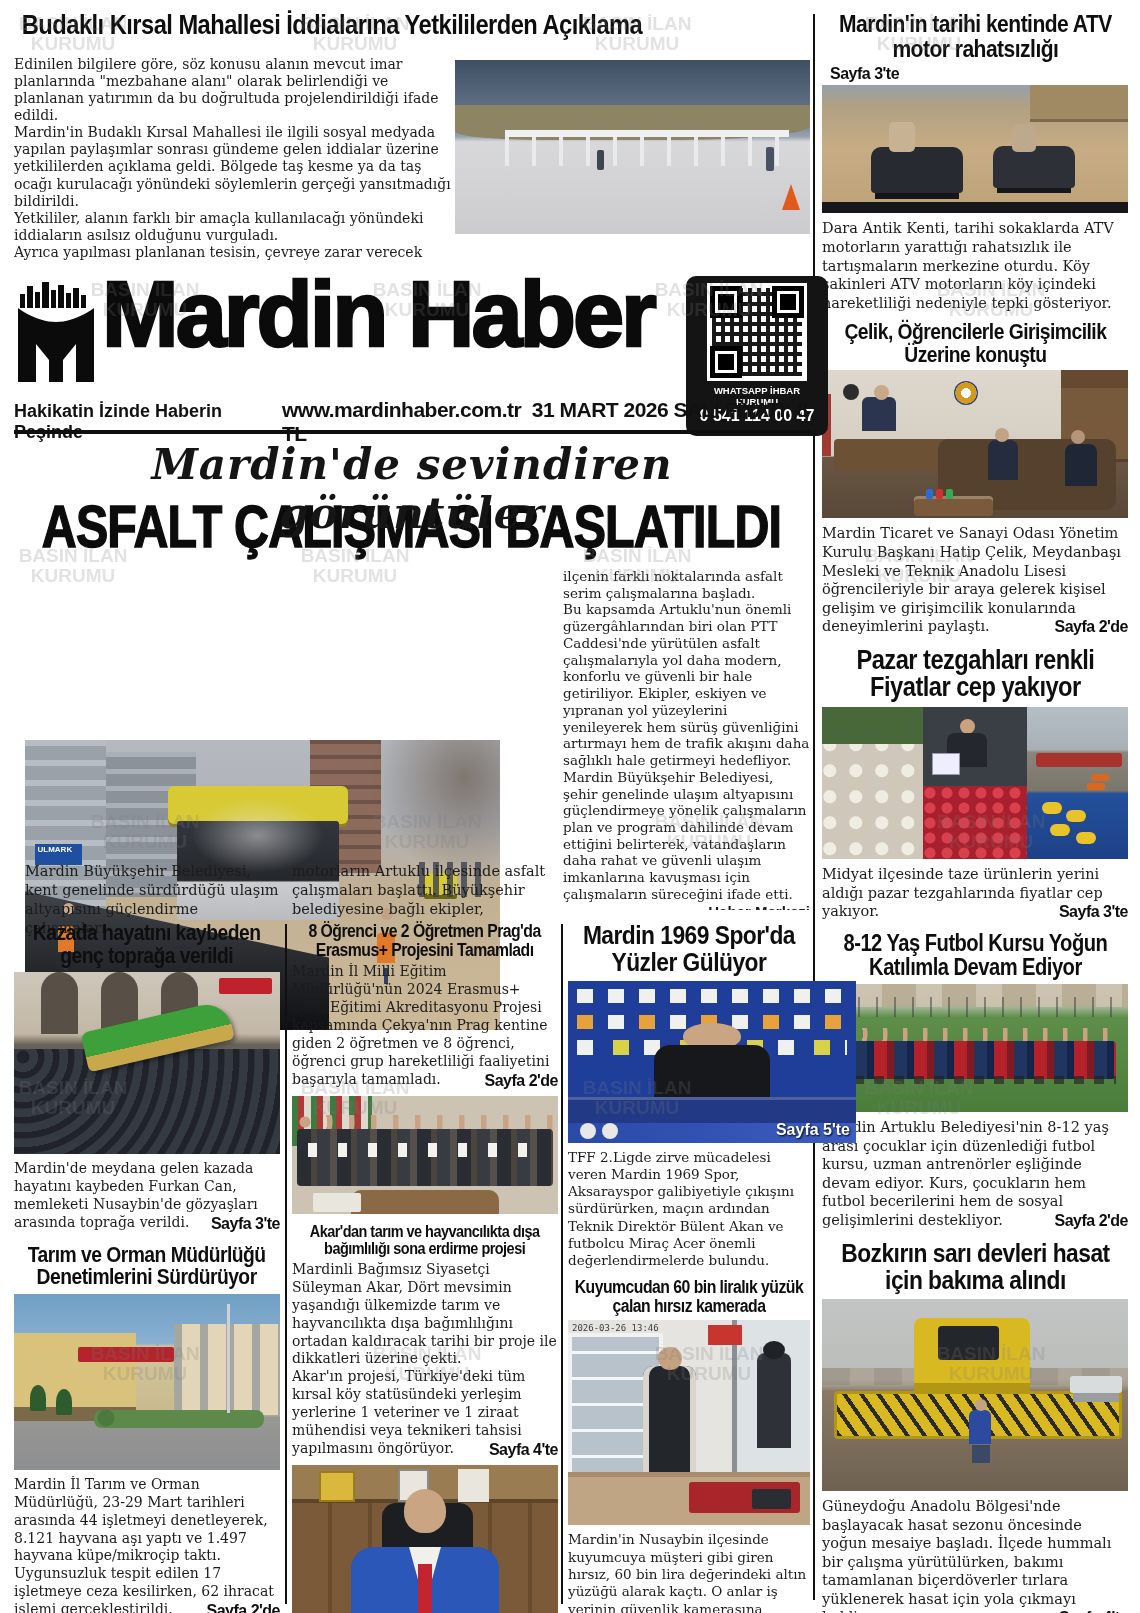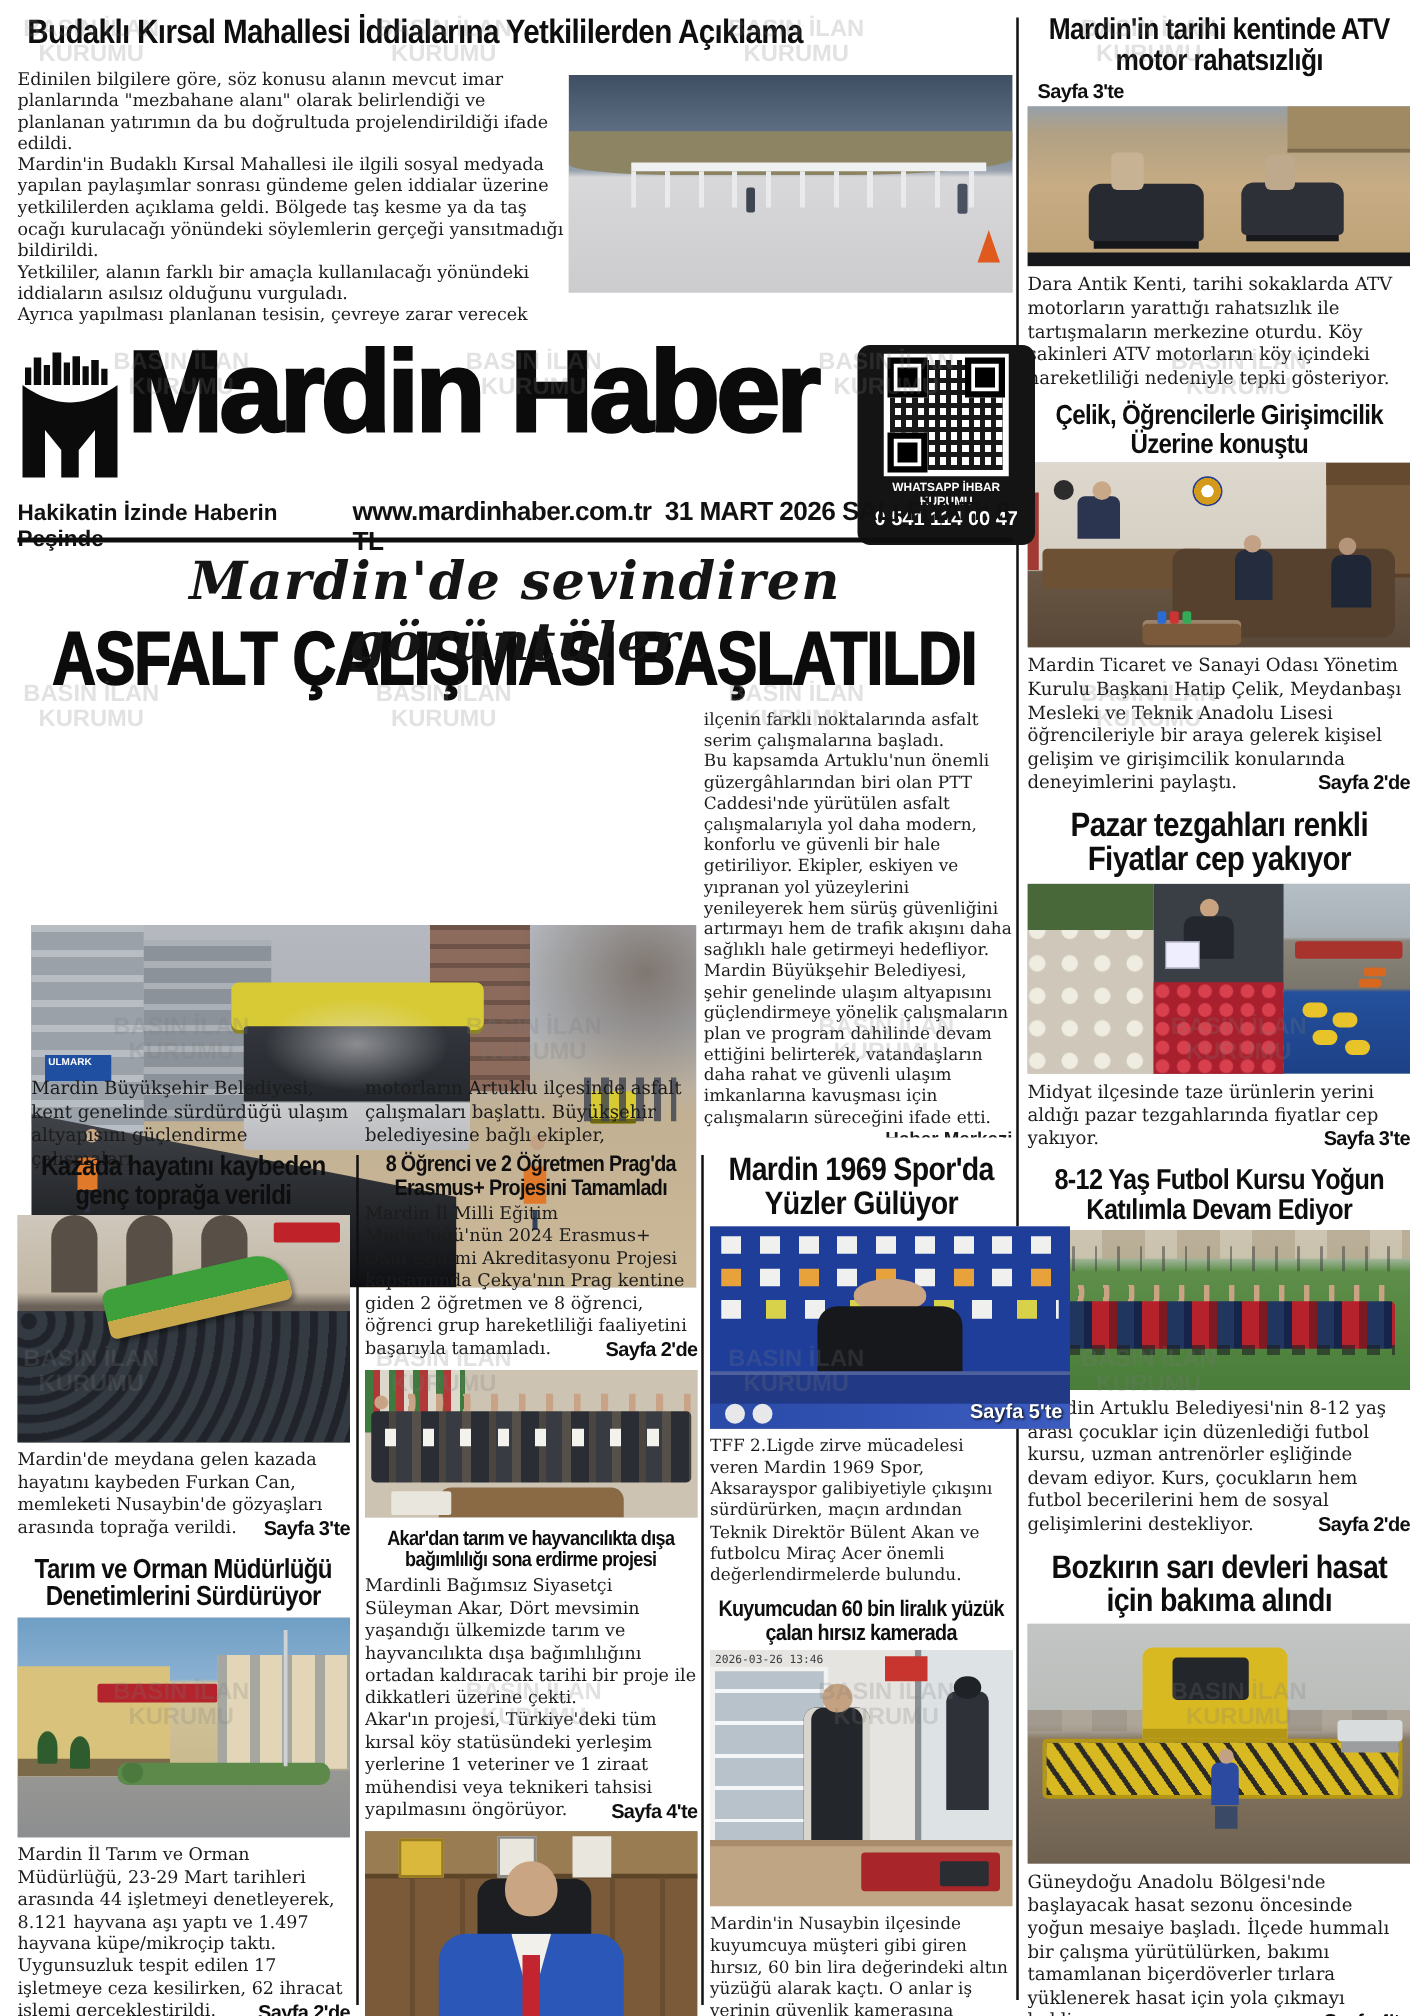--- a/index.html
+++ b/index.html
@@ -209,21 +209,21 @@
       <span>www.mardinhaber.com.tr</span>&nbsp;
       <span>31 MART 2026 SALI FİYATI: 8 TL</span>
     </span>
   </div>
   <div class="abs" style="left:14px;top:430px;width:796px;height:4px;background:#0e0e0e;"></div>
 
   <div class="abs" style="left:14px;top:492px;width:796px;height:72px;overflow:visible;">
     <div id="main-hl">ASFALT ÇALIŞMASI BAŞLATILDI</div>
   </div>
   <div class="abs" id="kicker" style="left:14px;top:440px;width:796px;">Mardin'de sevindiren görüntüler</div>
-  <div class="abs photo" style="left:25px;top:566px;width:532px;height:290px;">
+  <div class="abs photo" style="left:25px;top:566px;width:475px;height:290px;">
     <div style="inset:0;background:linear-gradient(180deg,#b5b9bf 0%,#aeb2b8 28%,#c2b093 52%,#ccb998 100%);"></div>
     <div style="left:0;top:0;width:17%;height:58%;background:#9aa1a9;box-shadow:inset 0 0 0 200px rgba(255,255,255,0);background-image:repeating-linear-gradient(180deg,rgba(255,255,255,.3) 0 6px,transparent 6px 20px);"></div>
     <div style="left:17%;top:4%;width:19%;height:50%;background:#8b929a;background-image:repeating-linear-gradient(180deg,rgba(230,232,235,.35) 0 5px,transparent 5px 17px);"></div>
     <div style="left:2%;top:36%;width:10%;height:7%;background:#1f4fa0;">
       <span class="ph-label" style="position:absolute;left:3px;top:1px;font-size:8px;">ULMARK</span>
     </div>
     <div style="left:60%;top:0;width:15%;height:46%;background:#8c6a5c;background-image:repeating-linear-gradient(180deg,rgba(40,30,25,.3) 0 4px,transparent 4px 15px);"></div>
     <div style="left:37%;top:30%;width:24%;height:12%;background:#b6a689;"></div>
     <div style="right:0;top:0;width:30%;height:52%;background:radial-gradient(ellipse at 75% 25%,rgba(85,66,50,.55),transparent 62%);"></div>
     <div style="left:0;bottom:0;width:64%;height:52%;background:linear-gradient(180deg,#45484d,#0e1013);clip-path:polygon(0 8%,100% 52%,100% 100%,0 100%);"></div>

